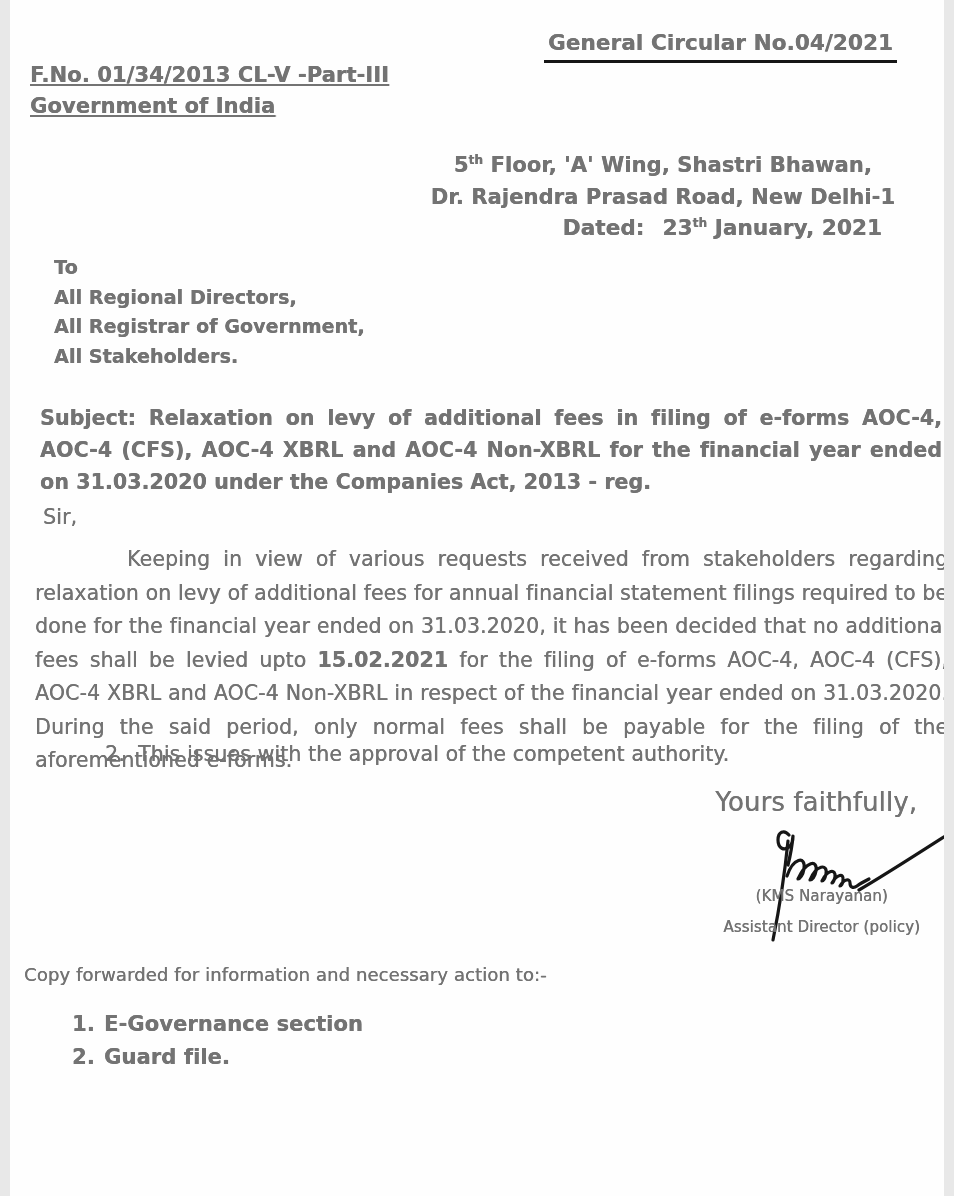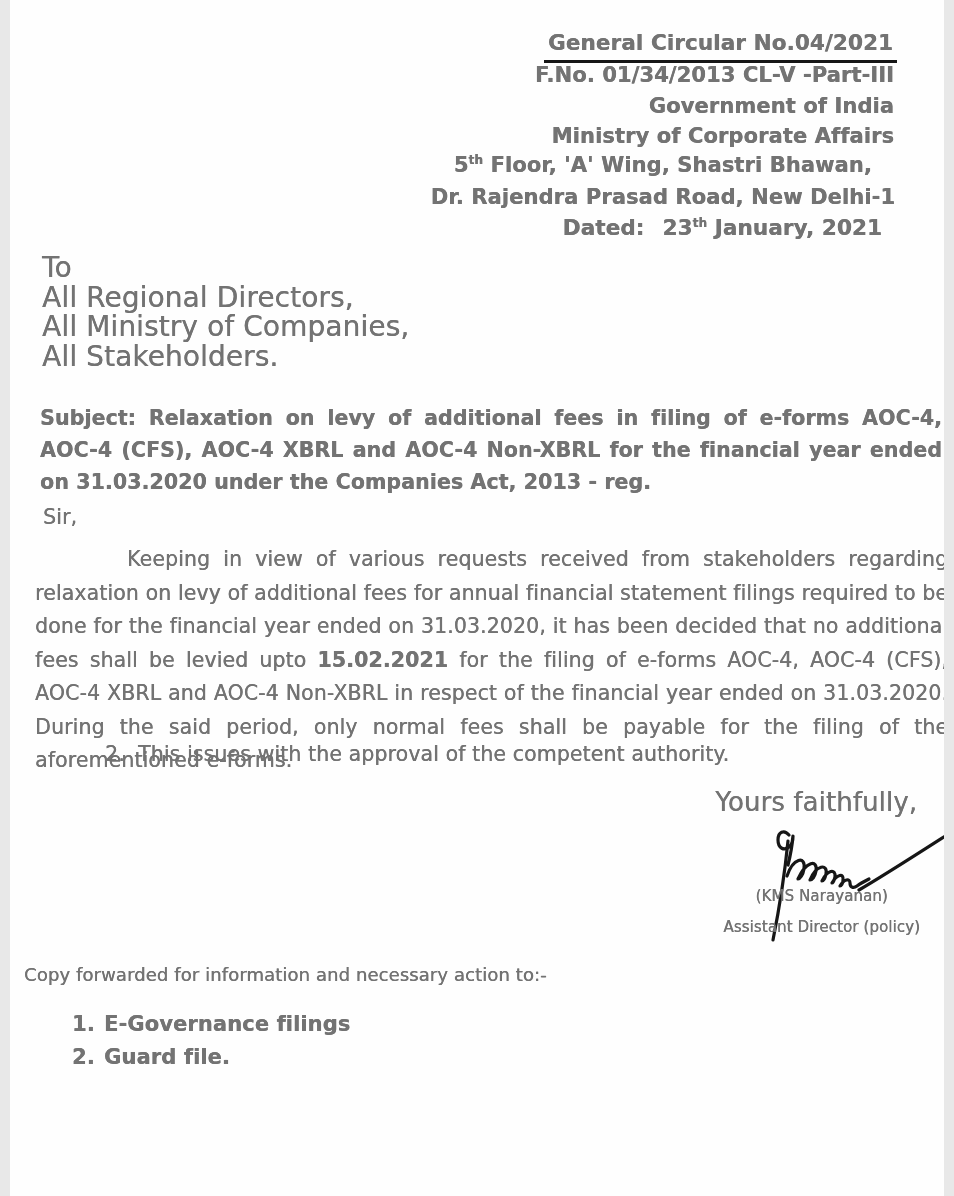--- a/index.html
+++ b/index.html
@@ -16,37 +16,37 @@
   .txt{
     position:absolute;
     font-size:20.5px;
     line-height:30px;
     letter-spacing:.1px;
     text-shadow:.35px 0 0 currentColor; 
     white-space:nowrap;
   }
   .wrap{white-space:normal;}
   .b{font-weight:700;}
-  .center{text-align:right;}
+  .center{text-align:left;text-decoration:underline;}
   .right{text-align:center;}
   .just{text-align:justify;}
   sup.s{font-size:12px;vertical-align:super;line-height:0;}
 
   
   .circular-no{
     top:28px;right:47px;
     font-weight:700;font-size:21.5px;
     border-bottom:3px solid #161616;
     padding:0 4px 2px 4px;
   }
   .org-block{top:60px;left:20px;width:864px;line-height:30.5px;font-weight:700;font-size:21px;}
   .addr-block{top:149px;right:49px;line-height:32px;font-weight:700;font-size:21px;}
   .dated-line{top:213px;right:62px;font-weight:700;font-size:21.5px;}
   .dated-line .gap{display:inline-block;width:18px;}
-  .recipients{top:253px;left:32px;line-height:29.5px;font-weight:400;font-size:28px;}
+  .recipients{top:253px;left:44px;line-height:29.5px;font-weight:700;font-size:19px;}
   .subject{top:402px;left:30px;width:902px;font-weight:700;line-height:32px;}
   .sir{top:502px;left:33px;}
   .bodypara{top:543px;left:25px;width:913px;line-height:33.5px;text-indent:92px;}
   .point2{top:739px;left:95px;white-space:pre-wrap;}
   .valediction{top:787px;right:27px;font-size:26px;}
   .sig{position:absolute;top:813px;left:743px;width:212px;height:132px;}
   .sig-block{top:881px;right:24px;line-height:30.5px;font-size:15px;}
   .copyline{top:960px;left:14px;font-size:18px;}
   .cclist{top:1008px;left:62px;line-height:33px;font-weight:700;font-size:21px;}
   .cclist .row{display:flex;}
@@ -55,36 +55,35 @@
 </head>
 <body>
 
 <div class="page">
 
   <div class="txt circular-no">General Circular No.04/2021</div>
 
   <div class="txt org-block center">
     <div>F.No. 01/34/2013 CL-V -Part-III</div>
     <div>Government of India</div>
-    <div>Ministry of Corporate Affairs</div>
   </div>
 
   <div class="txt addr-block right">
     <div><span>5</span><sup class="s">th</sup><span> Floor, 'A' Wing, Shastri Bhawan,</span></div>
     <div>Dr. Rajendra Prasad Road, New Delhi-1</div>
   </div>
 
   <div class="txt dated-line">
     <span>Dated:</span><span class="gap"></span><span>23</span><sup class="s">th</sup><span> January, 2021</span>
   </div>
 
   <div class="txt recipients">
     <div>To</div>
     <div>All Regional Directors,</div>
-    <div>All Ministry of Companies,</div>
+    <div>All Registrar of Government,</div>
     <div>All Stakeholders.</div>
   </div>
 
   <div class="txt wrap just subject">Subject: Relaxation on levy of additional fees in filing of e-forms AOC-4, AOC-4 (CFS), AOC-4 XBRL and  AOC-4 Non-XBRL for the financial year ended on 31.03.2020 under the Companies Act, 2013 - reg.</div>
 
   <div class="txt sir">Sir,</div>
 
   <div class="txt wrap just bodypara">
     <span>Keeping in view of various requests received from stakeholders regarding relaxation on levy of additional fees for annual financial statement filings required to be done for the financial year ended on 31.03.2020, it has been decided that no additional fees shall be levied upto </span><span class="b">15.02.2021</span><span> for the filing of e-forms AOC-4, AOC-4 (CFS), AOC-4 XBRL and AOC-4 Non-XBRL in respect of the financial year ended on 31.03.2020. During the said period, only normal fees shall be payable for the filing of the aforementioned e-forms.</span>
   </div>
@@ -107,21 +106,21 @@
   <div class="txt sig-block right">
     <div>(KMS Narayanan)</div>
     <div>Assistant Director (policy)</div>
   </div>
 
   <div class="txt copyline">Copy forwarded for information and necessary action to:-</div>
 
   <div class="txt cclist">
     <div class="row">
       <span class="num">1.</span>
-      <span>E-Governance filings</span>
+      <span>E-Governance section</span>
     </div>
     <div class="row">
       <span class="num">2.</span>
       <span>Guard file.</span>
     </div>
   </div>
 
 </div>
 
 </body></html>

